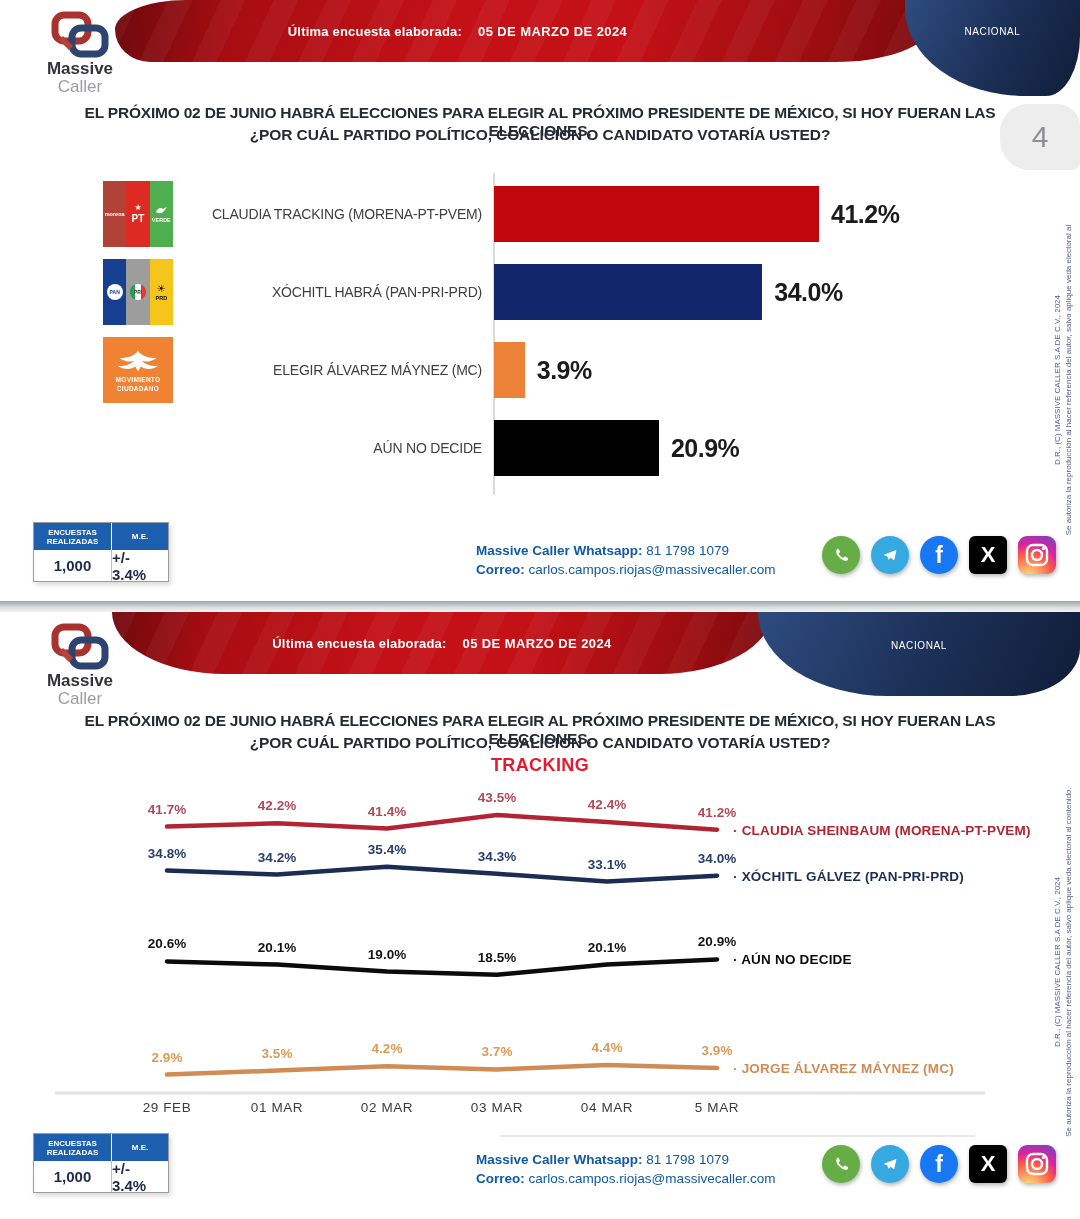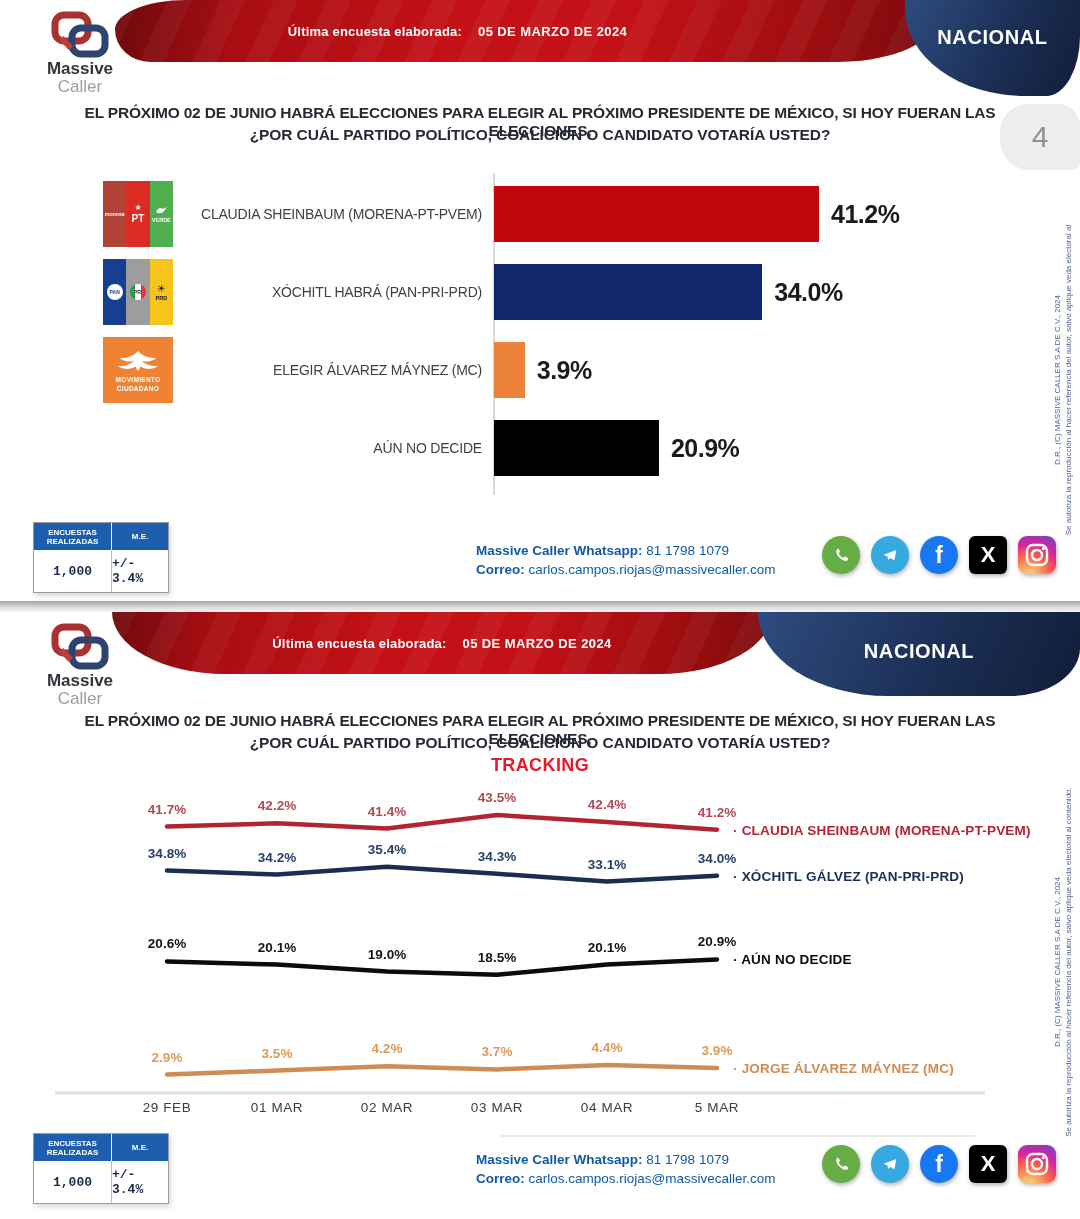--- a/index.html
+++ b/index.html
@@ -15,21 +15,21 @@
   .ribbon::after{content:"";position:absolute;inset:0;border-radius:inherit;
     background:repeating-linear-gradient(115deg,rgba(255,255,255,.045) 0 22px,transparent 22px 48px);}
   #panel1 .ribbon{left:115px;width:815px;border-radius:120px 0 160px 60px / 50px 0 62px 55px;padding-right:130px;}
   #panel2 .ribbon{left:112px;width:660px;border-radius:0 0 120px 120px / 0 0 66px 66px;}
   .ribbon .lbl{font-size:13px;font-weight:700;letter-spacing:.2px;position:relative;z-index:2;}
   .ribbon .date{font-size:13px;font-weight:700;letter-spacing:.4px;position:relative;z-index:2;}
   .bluecap{position:absolute;top:0;color:#fff;display:flex;justify-content:center;
     background:linear-gradient(115deg,#2e4c80,#1b2f55 55%,#101d38);}
   #panel1 .bluecap{left:905px;width:175px;height:96px;border-radius:0 0 34px 120px / 0 0 60px 88px;padding-top:26px;}
   #panel2 .bluecap{left:758px;width:322px;height:84px;border-radius:0 0 70px 130px / 0 0 48px 84px;padding-top:28px;}
-  .nacional{font-size:20px;font-weight:700;letter-spacing:.6px;text-align:center;}
+  .nacional{font-size:10px;font-weight:400;letter-spacing:.6px;text-align:center;}
 
   
   .brand{position:absolute;left:30px;top:10px;width:100px;text-align:center;}
   .brand svg{display:block;margin:0 auto;}
   .brand .b1{font-size:17px;font-weight:700;color:#33333b;line-height:18px;}
   .brand .b2{font-size:17px;color:#9c9ca4;line-height:17px;}
 
   
   .q{position:absolute;left:36px;right:36px;text-align:center;color:#262a35;font-weight:700;z-index:1;}
   .q1{font-size:15.5px;letter-spacing:-0.2px;}
@@ -70,21 +70,21 @@
   .serlbl{font-size:13.5px;font-weight:700;letter-spacing:.2px;}
   .datelbl{font-size:13.5px;fill:#3c3c3c;letter-spacing:.6px;}
 
   
   .statbox{position:absolute;width:136px;border:1px solid #9c9c9c;background:#fff;box-shadow:2px 3px 5px rgba(0,0,0,.15);}
   #panel1 .statbox{left:33px;top:522px;} #panel2 .statbox{left:33px;top:521px;}
   .statrow{display:flex;}
   .sh{background:#1d5fae;color:#fff;font-size:8px;font-weight:700;text-align:center;height:27px;
       display:flex;align-items:center;justify-content:center;line-height:9px;border-right:1px solid #fff;}
   .sh:last-child{border-right:none;}
-  .sv{height:42px;display:flex;align-items:center;justify-content:center;font-size:13px;font-weight:700;color:#1c2b4d;border-right:1px solid #bdbdbd;font-family:Liberation Mono, monospace;}
+  .sv{height:31px;display:flex;align-items:center;justify-content:center;font-size:15px;font-weight:700;color:#1c2b4d;border-right:1px solid #bdbdbd;}
   .sv:last-child{border-right:none;}
   .c1{width:78px;} .c2{width:56px;}
 
   
   .contact{position:absolute;left:476px;font-size:13.5px;color:#1059a6;line-height:19px;}
   #panel1 .contact{top:541px;} #panel2 .contact{top:538px;}
   .contact b{font-weight:700;}
   .contact-hr{position:absolute;left:500px;top:523px;width:475px;height:2px;background:#e9e9e9;}
   .social{position:absolute;display:flex;gap:11px;}
   #panel1 .social{left:822px;top:536px;} #panel2 .social{left:822px;top:533px;}
@@ -138,21 +138,21 @@
           <span class="star">★</span>
           <span class="t2">PT</span>
         </div>
         <div class="seg" style="background:#4fae4e">
           <svg width="14" height="11" viewBox="0 0 14 11">
             <path d="M2 7 Q5 1 9 4 L13 2 L10 6 Q7 10 2 7 Z" fill="#fff"></path>
           </svg>
           <span class="t1">VERDE</span>
         </div>
       </div>
-      <div class="cat">CLAUDIA SHEINBAUM (MORENA-PT-PVEM)</div>
+      <div class="cat">CLAUDIA TRACKING (MORENA-PT-PVEM)</div>
       <div class="bar" style="width: 325.068px; background: rgb(193, 7, 13);"></div>
       <div class="val" style="left: 831.068px;">41.2%</div>
     </div>
 
     <div class="bar-row">
       <div class="tile">
         <div class="seg" style="background:#16408f">
           <span class="circ pan">
               <i>PAN</i>
             </span>

